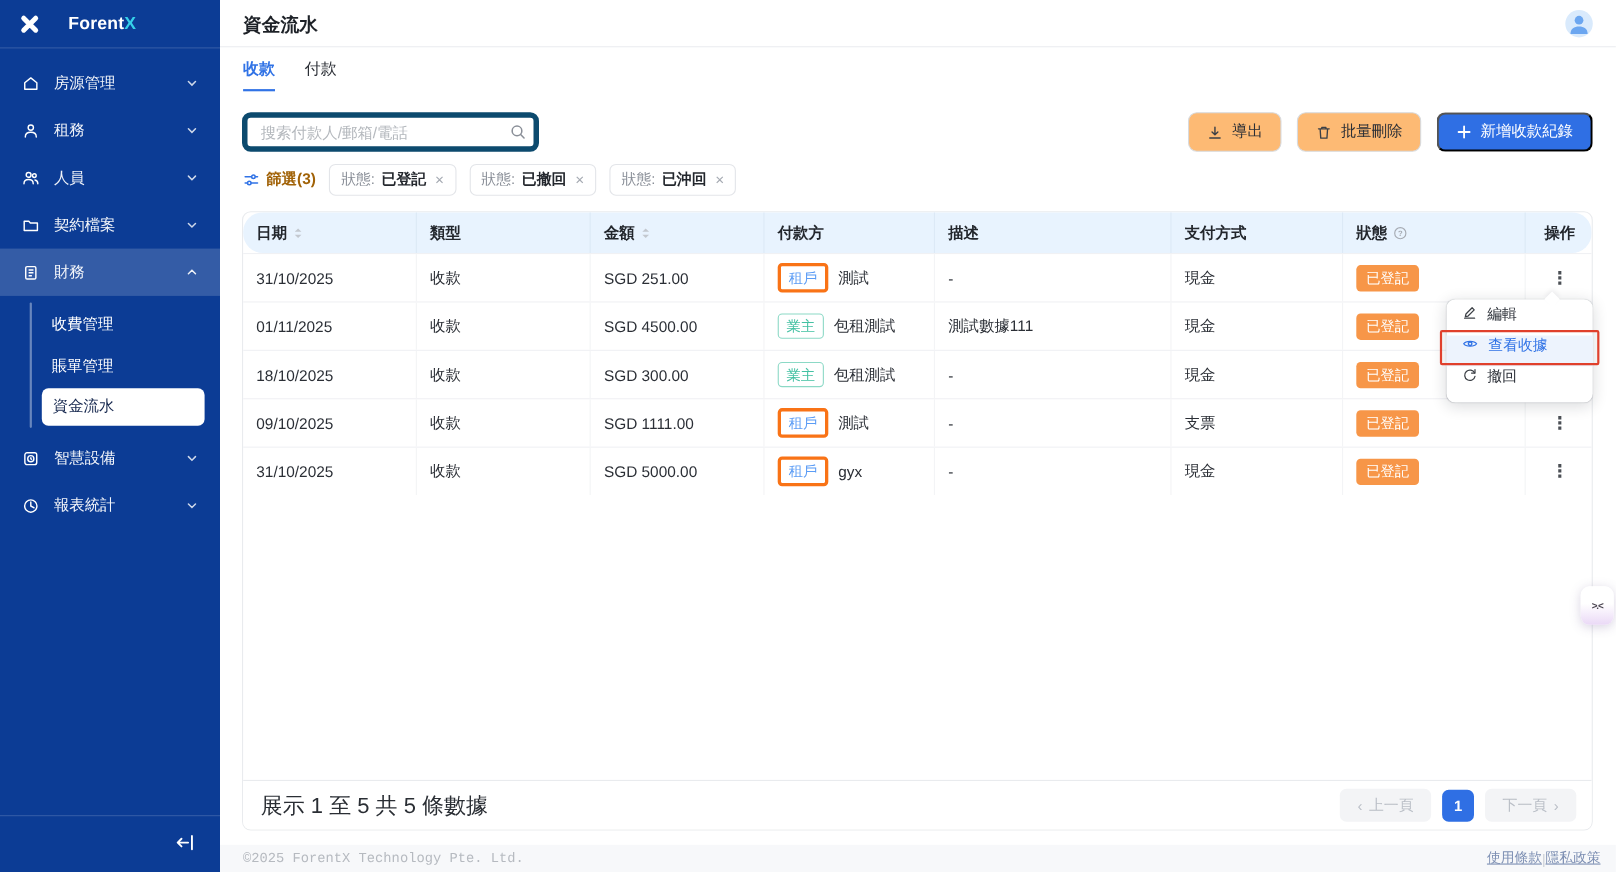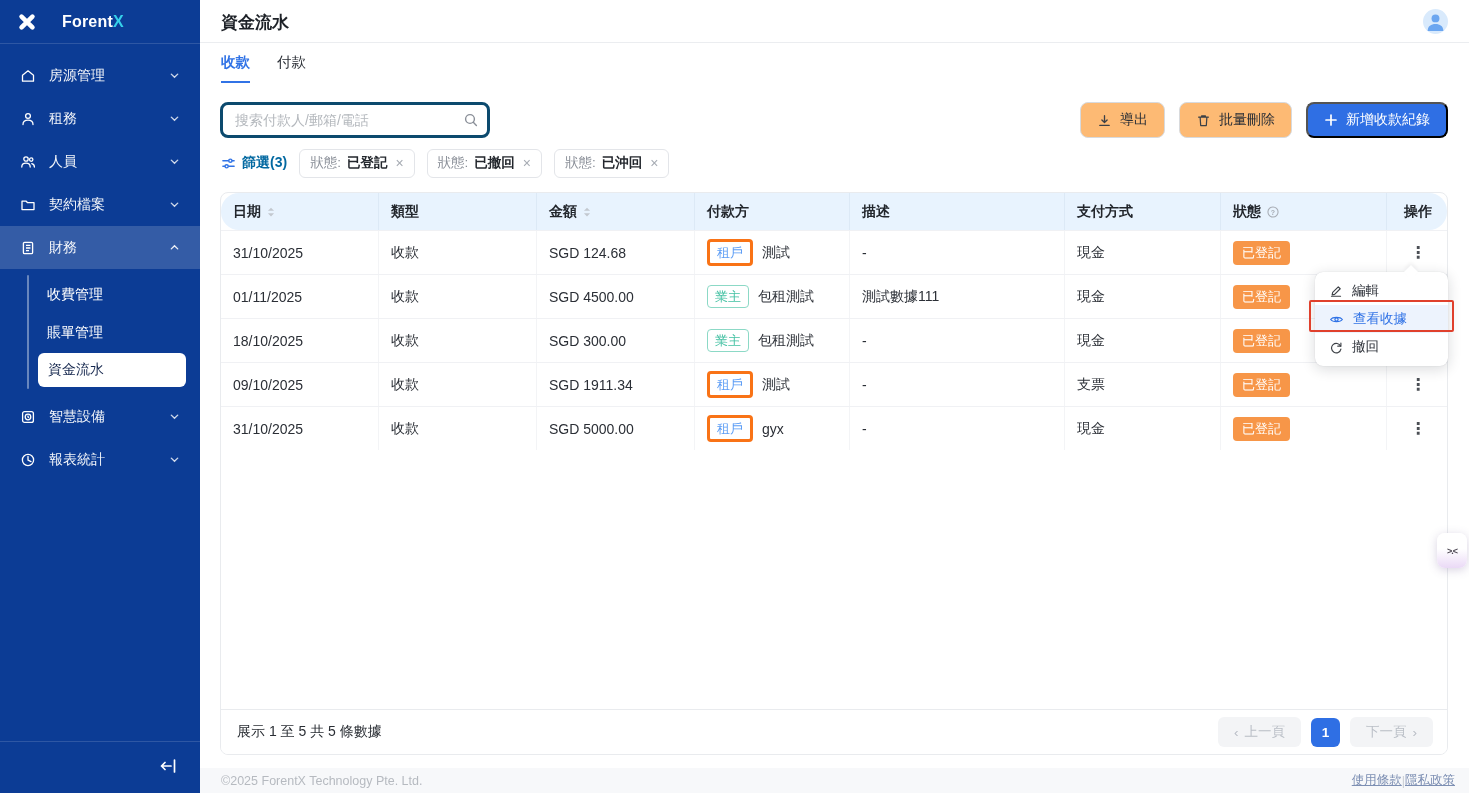--- a/index.html
+++ b/index.html
@@ -28,30 +28,30 @@
   .page-header { height:43px; border-bottom:1px solid #ebedf0; position:relative; }
   .page-title { position:absolute; left:21px; top:11px; font-size:17px; font-weight:bold; color:#1d2127; }
   .avatar { position:absolute; right:21px; top:9px; width:25px; height:25px; border-radius:50%; background:#d9eafc; display:flex; align-items:center; justify-content:center; overflow:hidden; cursor:pointer; }
 
   .tabs { position:absolute; left:21px; top:53px; display:flex; gap:27px; }
   .tab { font-size:14.5px; color:#2b2f36; padding-bottom:9px; cursor:pointer; border-bottom:2.5px solid transparent; }
   .tab.active { color:#3173e6; border-bottom-color:#3173e6; font-weight:bold; }
 
   .toolbar { position:absolute; left:20px; right:21px; top:102px; height:36px; display:flex; align-items:center; }
   .search-wrap { position:relative; width:270px; height:36px; }
-  .search-wrap input { width:100%; height:100%; border:3px solid #0c4a6e; border-radius:8px; padding:0 36px 0 12px; font-size:14px; color:#2b2f36; outline:none; font-family:inherit; }
+  .search-wrap input { width:100%; height:100%; border:5px solid #0c4a6e; border-radius:8px; padding:0 36px 0 12px; font-size:14px; color:#2b2f36; outline:none; font-family:inherit; }
   .search-wrap input::placeholder { color:#b4b8bd; }
   .search-wrap .icn { position:absolute; right:11px; top:10px; }
   .toolbar .spacer { flex:1; }
   .btn { height:36px; display:inline-flex; align-items:center; gap:8px; padding:0 16px; border-radius:8px; font-size:14px; cursor:pointer; }
   .btn.outline { border:1px solid #d8dadd; background:#fdba74; color:#2b2f36; margin-left:14px; }
   .btn.primary { background:#2f6fe4; color:#fff; margin-left:14px; }
 
   .filterbar { position:absolute; left:21px; top:148px; height:30px; display:flex; align-items:center; gap:12px; }
-  .filter-link { display:flex; align-items:center; gap:6px; color:#0369a1; font-size:14px; font-weight:bold; cursor:pointer; }
+  .filter-link { display:flex; align-items:center; gap:6px; color:#a16207; font-size:14px; font-weight:bold; cursor:pointer; }
   .chip { height:29px; display:flex; align-items:center; gap:6px; border:1px solid #e3e5e9; border-radius:6px; padding:0 10px; font-size:13.5px; background:#fff; }
   .chip .cf { color:#8a8f98; }
   .chip .cv { color:#23272d; font-weight:bold; }
   .chip .cx { color:#a6abb3; font-size:14px; cursor:pointer; margin-left:2px; }
 
   
   .card { position:absolute; left:20px; top:192px; width:1228px; height:563px; border:1px solid #e9ebee; border-radius:8px; overflow:hidden; background:#fff; }
   .trow { display:grid; grid-template-columns:158px 158px 158px 155px 215px 156px 166px 62px; align-items:center; }
   .thead { background:#e8f3fe; height:37px; font-weight:bold; color:#22262c; font-size:14px;border-radius:18px; }
   .thead .cell { border-right:1px solid #dce9f6; }
@@ -62,36 +62,36 @@
   .tbody-row .cell:last-child { border-right:none; }
   .cell.center { justify-content:center; padding:0; }
   .badge { border-radius:4px; padding:1px 7px; font-size:13px; line-height:19px; background:#fff; }
   .badge.tenant { color:#5b9cf5; border:3px solid #f97316; }
   .badge.owner { color:#44c1a3; border:1px solid #8cd9c6; }
   .payer-name { margin-left:4px; }
   .status-pill { background:#f79648; color:#fff; border-radius:4px; padding:3px 9px; font-size:13px; }
   .more-dots { font-size:16px; font-weight:bold; color:#4b4f55; cursor:pointer; letter-spacing:0; }
 
   .card-footer { position:absolute; left:0; right:0; bottom:0; height:45px; border-top:1px solid #e9ebee; display:flex; align-items:center; padding:0 14px 0 16px; background:#fff; }
-  .summary { font-size:14px; color:#2a2e34; }
+  .summary { font-size:20px; color:#2a2e34; }
   .pager { margin-left:auto; display:flex; align-items:center; gap:10px; }
   .pg-btn { height:30px; padding:0 16px; border-radius:6px; background:#f3f4f6; color:#b9bec6; font-size:13.5px; display:flex; align-items:center; gap:6px; cursor:default; }
   .pg-num { width:29px; height:29px; border-radius:6px; background:#2f6fe4; color:#fff; font-size:13.5px; display:flex; align-items:center; justify-content:center; font-weight:bold; cursor:pointer; }
 
   
   .page-footer { position:absolute; left:0; right:0; top:768px; height:25px; background:#f7f8fa; display:flex; align-items:center; padding:0 14px 0 21px; font-size:12.5px; }
-  .copyright { color:#b6bac0; }
+  .copyright { color:#b6bac0;font-family:Liberation Mono, monospace; }
   .legal { margin-left:auto; display:flex; align-items:center; }
   .legal a { color:#7d8fb3; text-decoration:underline; font-size:12.5px; cursor:pointer; }
   .legal .sep { color:#c9cdd4; }
 
   
   .ctx-menu { position:absolute; left:1315px; top:272px; width:133px; background:#fff; border-radius:8px; box-shadow:0 3px 14px rgba(16,24,40,.16), 0 0 1px rgba(16,24,40,.2); padding:5px 0; z-index:50; }
   .ctx-arrow { position:absolute; left:91px; top:-5px; width:10px; height:10px; background:#fff; transform:rotate(45deg); box-shadow:-2px -2px 4px rgba(16,24,40,.05); }
-  .ctx-item { height:28px; display:flex; align-items:center; gap:9px; padding:0 14px; font-size:13.5px; color:#2c3038; cursor:pointer; }
+  .ctx-item { height:28px; display:flex; align-items:flex-start; gap:9px; padding:0 14px; font-size:13.5px; color:#2c3038; cursor:pointer; }
   .ctx-item.highlight { background:#edf3fd; color:#3173e6; }
   .red-annotation { position:absolute; left:1309px; top:300px; width:145px; height:32px; border:2.5px solid #e0402c; border-radius:2px; z-index:60; pointer-events:none; }
 
   
   .float-widget { position:absolute; left:1437px; top:533px; width:30px; height:35px; border-radius:8px; background:linear-gradient(180deg,#ffffff 45%,#ead9f6 100%); box-shadow:0 2px 10px rgba(100,80,140,.25); display:flex; align-items:center; justify-content:center; z-index:40; cursor:pointer; }
   .float-widget span { font-size:9px; font-weight:bold; color:#4a4550; letter-spacing:-1px; }
 </style>
 </head>
 <body>
 
@@ -300,21 +300,21 @@
           </svg>
       </div>
       <div class="cell center">
           <span>操作</span>
         </div>
     </div>
 
     <div class="trow tbody-row">
       <div class="cell">31/10/2025</div>
       <div class="cell">收款</div>
-      <div class="cell">SGD 124.68</div>
+      <div class="cell">SGD 251.00</div>
       <div class="cell">
           <span class="badge tenant">租戶</span>
           <span class="payer-name">測試</span>
         </div>
       <div class="cell">-</div>
       <div class="cell">現金</div>
       <div class="cell">
           <span class="status-pill">已登記</span>
         </div>
       <div class="cell center">
@@ -354,21 +354,21 @@
           <span class="status-pill">已登記</span>
         </div>
       <div class="cell center">
           <span class="more-dots">⋮</span>
         </div>
     </div>
 
     <div class="trow tbody-row">
       <div class="cell">09/10/2025</div>
       <div class="cell">收款</div>
-      <div class="cell">SGD 1911.34</div>
+      <div class="cell">SGD 1111.00</div>
       <div class="cell">
           <span class="badge tenant">租戶</span>
           <span class="payer-name">測試</span>
         </div>
       <div class="cell">-</div>
       <div class="cell">支票</div>
       <div class="cell">
           <span class="status-pill">已登記</span>
         </div>
       <div class="cell center">

